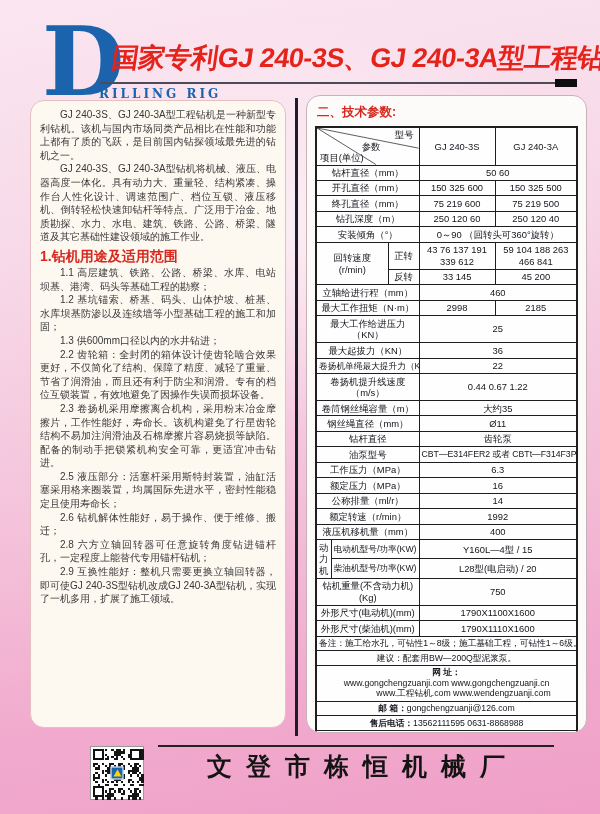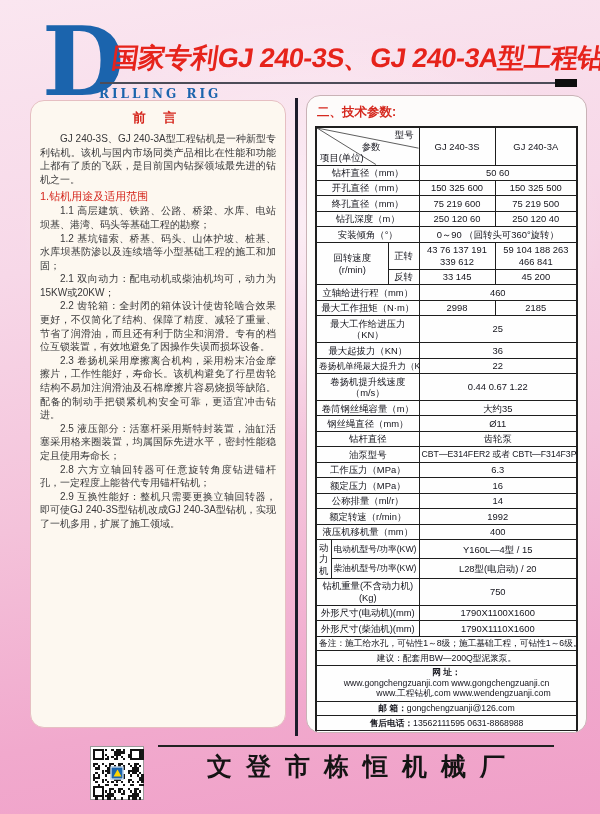--- a/index.html
+++ b/index.html
@@ -28,21 +28,21 @@
   .panel { position:absolute; border-radius:14px; }
   .left-panel { left:30px; top:100px; width:256px; height:628px;
     background:#fdf8f0; border:1px solid #e6bfc2; padding:7px 9px 6px 9px; overflow:hidden; }
   .right-panel { left:306px; top:95px; width:281px; height:638px;
     background:#fdfbfa; border:1px solid #c9b2b6; padding:7px 8px; overflow:hidden; }
 
   .foreword-title { color:#d5281e; font-weight:bold; font-size:13px; text-align:center;
     letter-spacing:7px; margin:1px 0 5px 0; }
   .fw p { font-size:10px; line-height:1.36; color:#38383a; text-indent:2em; margin:0;
     text-align:justify; }
-  .fw .sec-title { color:#d5281e; font-weight:normal; font-size:11px; text-indent:0; margin-top:3px; }
+  .fw .sec-title { color:#d5281e; font-weight:bold; font-size:14px; text-indent:0; margin-top:3px; }
 
   
   .spec-title { color:#d5281e; font-weight:bold; font-size:12.5px; margin:1px 0 5px 2px; }
   table.spec { width:100%; border-collapse:collapse; border:2px solid #1e1e1e; table-layout:fixed;
     background:#fefefe; }
   table.spec td { border:1px solid #1e1e1e; font-size:9.4px; color:#14141c; padding:1.5px 2px;
     text-align:center; line-height:1.22; font-weight:500; }
   td.lbl { text-align:left; padding-left:3px; }
   td.vtx { padding:0 1px; word-break:break-all; line-height:1.1; font-size:9.4px; }
   td.corner { position:relative; height:38px; padding:0; }
@@ -79,29 +79,30 @@
   <div class="logo-d">D</div>
   <div class="logo-sub">RILLING RIG</div>
   <div class="main-title">国家专利GJ 240-3S、GJ 240-3A型工程钻机</div>
   <div class="title-rule">
       <span class="endcap"></span>
     </div>
 
   <div class="v-divider"></div>
 
   <section class="panel left-panel fw">
-    <div class="foreword-title">前 言</div>
     <p>GJ 240-3S、GJ 240-3A型工程钻机是一种新型专利钻机。该机与国内市场同类产品相比在性能和功能上都有了质的飞跃，是目前国内钻探领域最先进的钻机之一。</p>
+    <p>GJ 240-3S、GJ 240-3A型钻机将机械、液压、电器高度一体化。具有动力大、重量轻、结构紧凑、操作台人性化设计、调速范围广、档位互锁、液压移机、倒转轻松快速卸钻杆等特点。广泛用于冶金、地质勘探、水力、水电、建筑、铁路、公路、桥梁、隧道及其它基础性建设领域的施工作业。</p>
     <p class="sec-title">1.钻机用途及适用范围</p>
     <p>1.1 高层建筑、铁路、公路、桥梁、水库、电站坝基、港湾、码头等基础工程的勘察；</p>
     <p>1.2 基坑锚索、桥基、码头、山体护坡、桩基、水库坝基防渗以及连续墙等小型基础工程的施工和加固；</p>
-    <p>2.1 双向动力：配电动机或柴油机均可，动力为15KW或20KW；</p>
+    <p>1.3 供600mm口径以内的水井钻进；</p>
     <p>2.2 齿轮箱：全封闭的箱体设计使齿轮啮合效果更好，不仅简化了结构、保障了精度、减轻了重量、节省了润滑油，而且还有利于防尘和润滑。专有的档位互锁装置，有效地避免了因操作失误而损坏设备。</p>
     <p>2.3 卷扬机采用摩擦离合机构，采用粉末冶金摩擦片，工作性能好，寿命长。该机构避免了行星齿轮结构不易加注润滑油及石棉摩擦片容易烧损等缺陷。配备的制动手把锁紧机构安全可靠，更适宜冲击钻进。</p>
     <p>2.5 液压部分：活塞杆采用斯特封装置，油缸活塞采用格来圈装置，均属国际先进水平，密封性能稳定且使用寿命长；</p>
+    <p>2.6 钻机解体性能好，易于操作、便于维修、搬迁；</p>
     <p>2.8 六方立轴回转器可任意旋转角度钻进锚杆孔，一定程度上能替代专用锚杆钻机；</p>
     <p>2.9 互换性能好：整机只需要更换立轴回转器，即可使GJ 240-3S型钻机改成GJ 240-3A型钻机，实现了一机多用，扩展了施工领域。</p>
   </section>
 
   <section class="panel right-panel">
     <div class="spec-title">二、技术参数:</div>
     <table class="spec">
       <colgroup>
         <col style="width:15px">
           <col style="width:57px">

